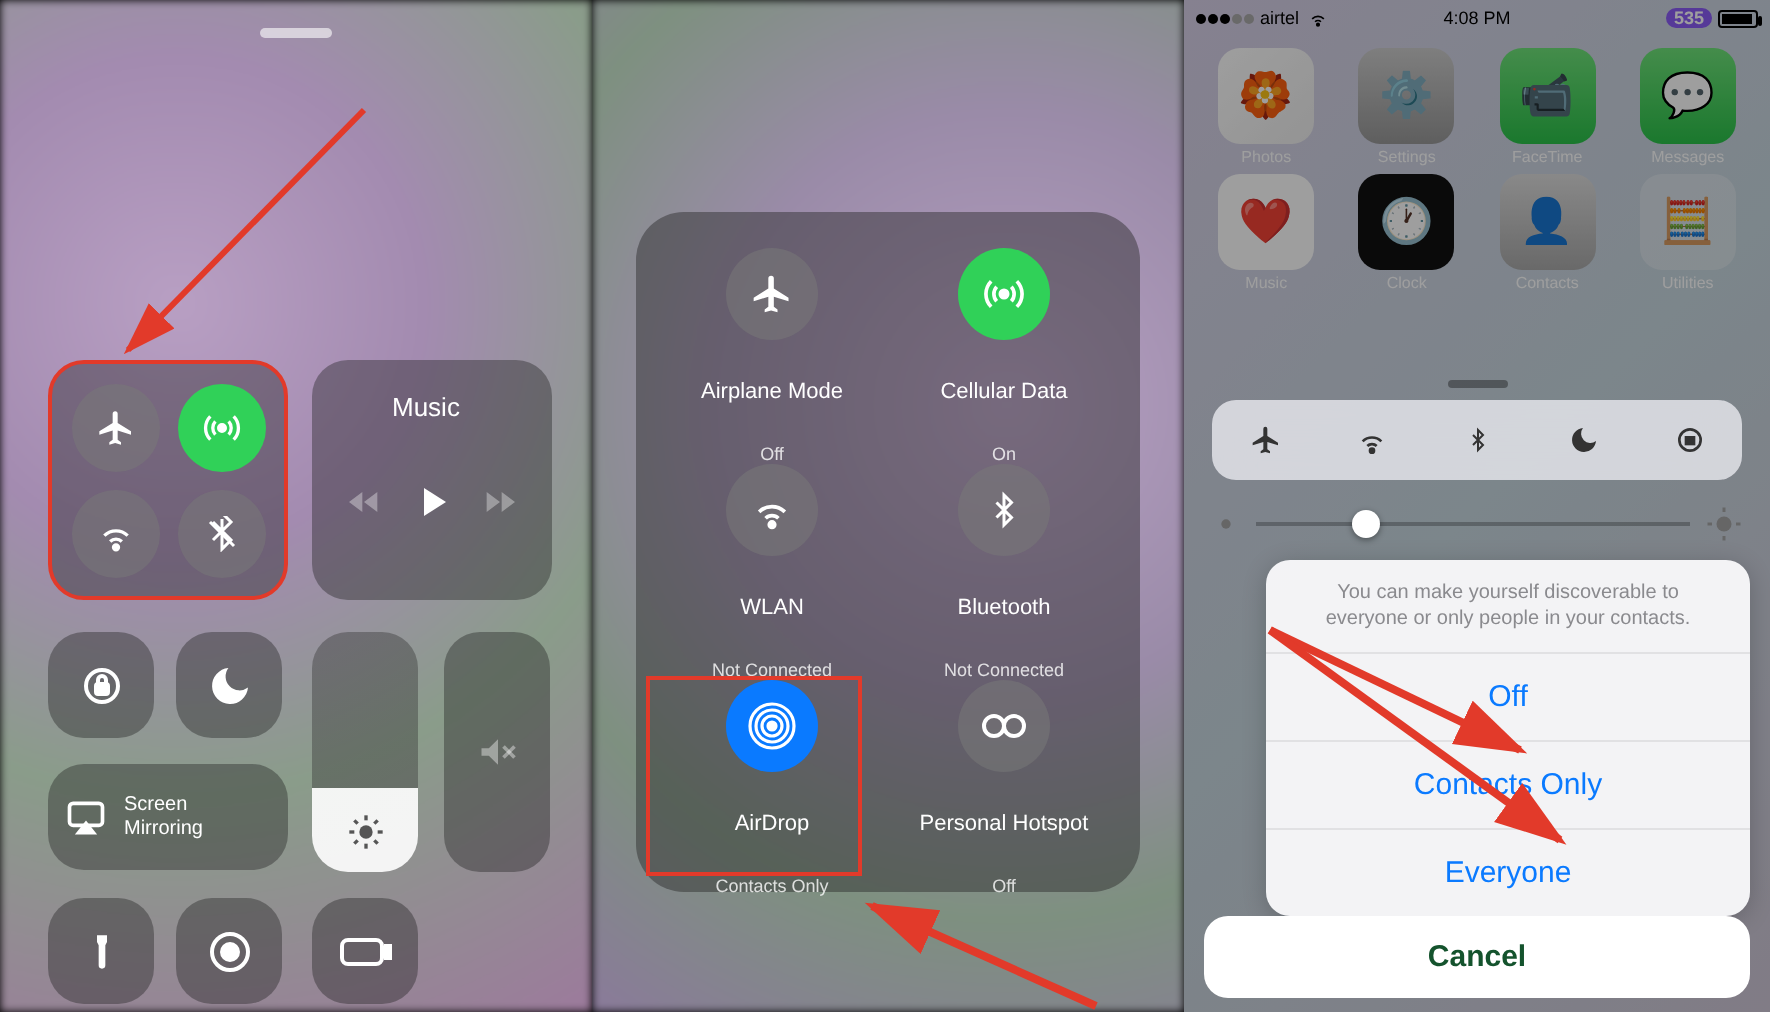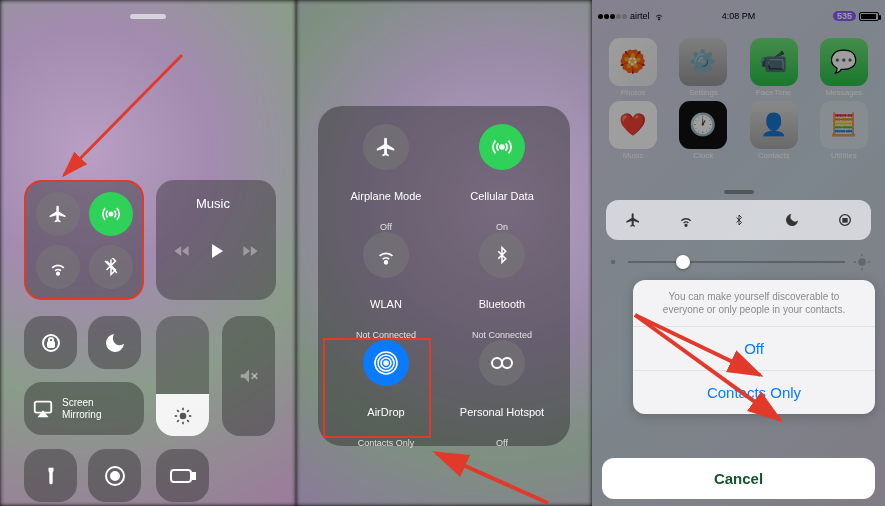--- a/index.html
+++ b/index.html
@@ -39,21 +39,21 @@
   .big-item .lbl { font-size:11px; font-weight:500;}
   .big-item .sub { font-size:9px; opacity:0.8;}
   .circ.blue { background:#0a7aff;}
   .airdrop-wrap { position: relative; }
   .airdrop-box { position:absolute; left:-5px; top:-2px; width:108px; height:100px; border:2px solid #e23a2a;}
   .p2-arrow { position:absolute; left:132px; top:448px; }
   
   .p3 { width: 293px; background:#fff; }
   .dim { position:absolute; inset:0; background: rgba(0,0,0,0.38);}
   .p3-bg { position:absolute; inset:0; background: linear-gradient(135deg,#d8d0e8 0%, #c8d8e0 50%, #d0c8d8 100%);}
-  .status-bar { position:relative; height:18px; display:flex; align-items:center; font-size:9px; padding:16px 6px; color:#000;}
+  .status-bar { position:relative; height:18px; display:flex; align-items:center; font-size:9px; padding:2px 6px; color:#000;}
   .status-bar .left { display:flex; gap:3px; align-items:center;}
   .status-bar .center{ position:absolute; left:50%; transform:translateX(-50%);}
   .status-bar .right { margin-left:auto; display:flex; gap:3px; align-items:center;}
   .signal-dots { display:flex; gap:1px;}
   .sig-dot{ width:5px;height:5px;border-radius:50%;background:#000;}
   .sig-dot.off{background:#aaa;}
   .badge-red{ background:#8b5cf6; color:#fff; border-radius:8px; padding:0 4px; font-size:9px; font-weight:600;}
   .battery { width:20px; height:9px; border:1px solid #000; border-radius:2px; position:relative;}
   .battery::after{content:'';position:absolute;right:-3px;top:2px;width:2px;height:5px;background:#000;border-radius:1px;}
   .battery-fill{position:absolute;left:1px;top:1px;bottom:1px;width:85%;background:#000;}
@@ -384,20 +384,21 @@
           <line x1="1" y1="12" x2="4" y2="12"></line>
           <line x1="20" y1="12" x2="23" y2="12"></line>
         </g>
       </svg>
   </div>
 
   <div class="sheet">
     <div class="sheet-msg">You can make yourself discoverable to everyone or only people in your contacts.</div>
     <div class="sheet-opt">Off</div>
     <div class="sheet-opt">Contacts Only</div>
+    <div class="sheet-opt">Everyone</div>
   </div>
   <div class="cancel-btn">Cancel</div>
 
   <svg class="p3-arrow" width="190" height="130">
     <defs>
         <marker id="ah3" markerWidth="10" markerHeight="10" refX="8" refY="3" orient="auto">
           <path d="M0,0 L9,3 L0,6 Z" fill="#e23a2a"></path>
         </marker>
       </defs>
     <line x1="5" y1="5" x2="130" y2="65" stroke="#e23a2a" stroke-width="4" marker-end="url(#ah3)"></line>

